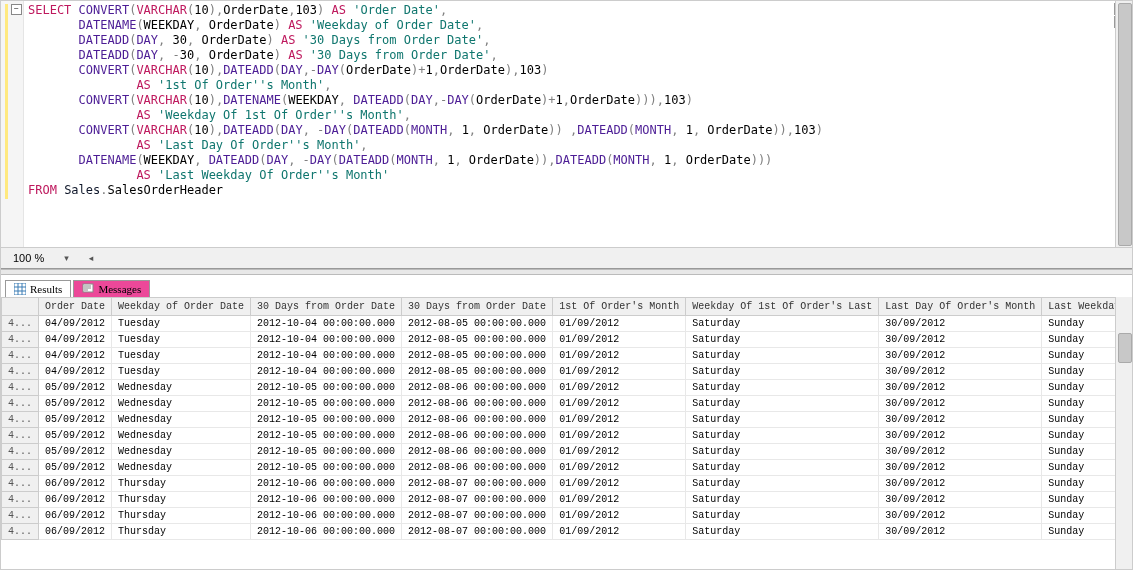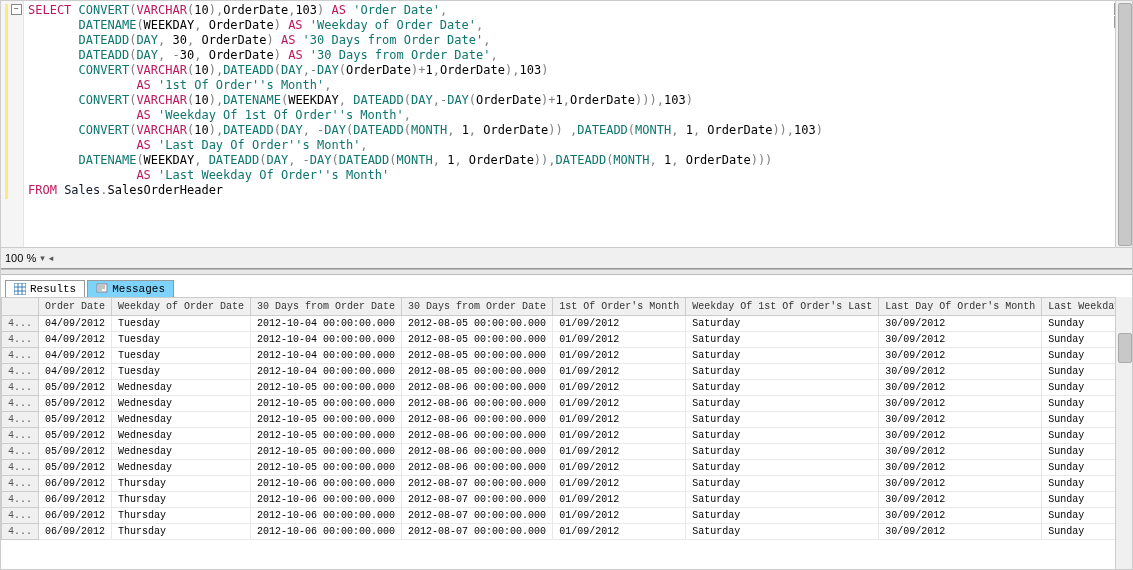--- a/index.html
+++ b/index.html
@@ -4,30 +4,30 @@
 <style>
   html,body{margin:0;padding:0;font-family:Consolas,monospace;font-size:12px;background:#fff;color:#000;overflow:hidden}
   .wrap{width:1133px;height:570px;position:relative;display:flex;flex-direction:column;border:1px solid #ccc;box-sizing:border-box}
   .editor-area{height:267px;display:flex;flex-direction:column;border-bottom:1px solid #999}
   .editor-body{flex:1;display:flex;overflow:hidden;position:relative}
   .gutter{width:22px;background:#f5f5f5;border-right:1px solid #e5e5e5;position:relative}
   .collapse{position:absolute;left:10px;top:3px;width:9px;height:9px;border:1px solid #888;background:#fff;font-size:8px;line-height:8px;text-align:center;color:#444}
   .ybar{position:absolute;left:4px;top:3px;width:3px;background:#ffe97f}
   .code{flex:1;padding:2px 0 2px 4px;white-space:pre;line-height:15px;overflow:hidden}
   .kw-blue{color:#be185d}
-  .kw-pink{color:#0f766e}
+  .kw-pink{color:#4c1d95}
   .kw-red{color:#0f766e}
   .kw-gray{color:#808080}
   .kw-teal{color:#0f172a}
-  .zoom{height:20px;border-top:1px solid #ccc;display:flex;align-items:center;font-family:'Segoe UI',sans-serif;font-size:11px;padding:0 4px;gap:4px;background:#f0f0f0}
+  .zoom{height:20px;border-top:1px solid #ccc;display:flex;align-items:center;font-family:'Segoe UI',sans-serif;font-size:11px;padding:0 12px;gap:20px;background:#f0f0f0}
   .zoom .arrow{font-size:9px;color:#555}
   .splitter{height:4px;background:#e8e8e8;border-top:1px solid #bbb;border-bottom:1px solid #bbb}
-  .tabs{height:22px;display:flex;align-items:flex-end;font-family:Liberation Mono, monospace;font-size:11px;background:#fff;padding-left:4px;gap:2px}
+  .tabs{height:22px;display:flex;align-items:flex-end;font-family:Liberation Serif, serif;font-size:11px;background:#fff;padding-left:4px;gap:2px}
   .tab{display:flex;align-items:center;gap:4px;padding:2px 8px;border:1px solid #999;border-bottom:none;background:#fff;cursor:pointer}
-  .tab.inactive{background:#7dd3fc}
+  .tab.inactive{background:#ec4899}
   .tab-icon{width:12px;height:12px;display:inline-block}
   .grid-wrap{flex:1;overflow:auto;position:relative}
   table{border-collapse:collapse;width:100%;font-family:Liberation Mono, monospace;font-size:10px}
   th{background:#f0f0f0;border:1px solid #ccc;padding:3px 6px;text-align:left;font-weight:normal;color:#333;white-space:nowrap;position:sticky;top:0}
   td{border:1px solid #e8e8e8;padding:2px 6px;white-space:nowrap}
   td.rowhead{background:#f0f0f0;border:1px solid #ccc;width:14px;text-align:center;color:#555}
   .vscroll{position:absolute;right:0;top:0;width:16px;height:100%;background:#f0f0f0;border-left:1px solid #ccc}
   .thumb{position:absolute;left:2px;width:12px;background:#c8c8c8;border:1px solid #aaa;border-radius:2px}
   .corner-btns{position:absolute;right:2px;top:2px;display:flex;flex-direction:column;gap:1px}
   .corner-btns div{width:14px;height:10px;border:1px solid #999;background:#eee;font-size:7px;text-align:center;line-height:9px}

